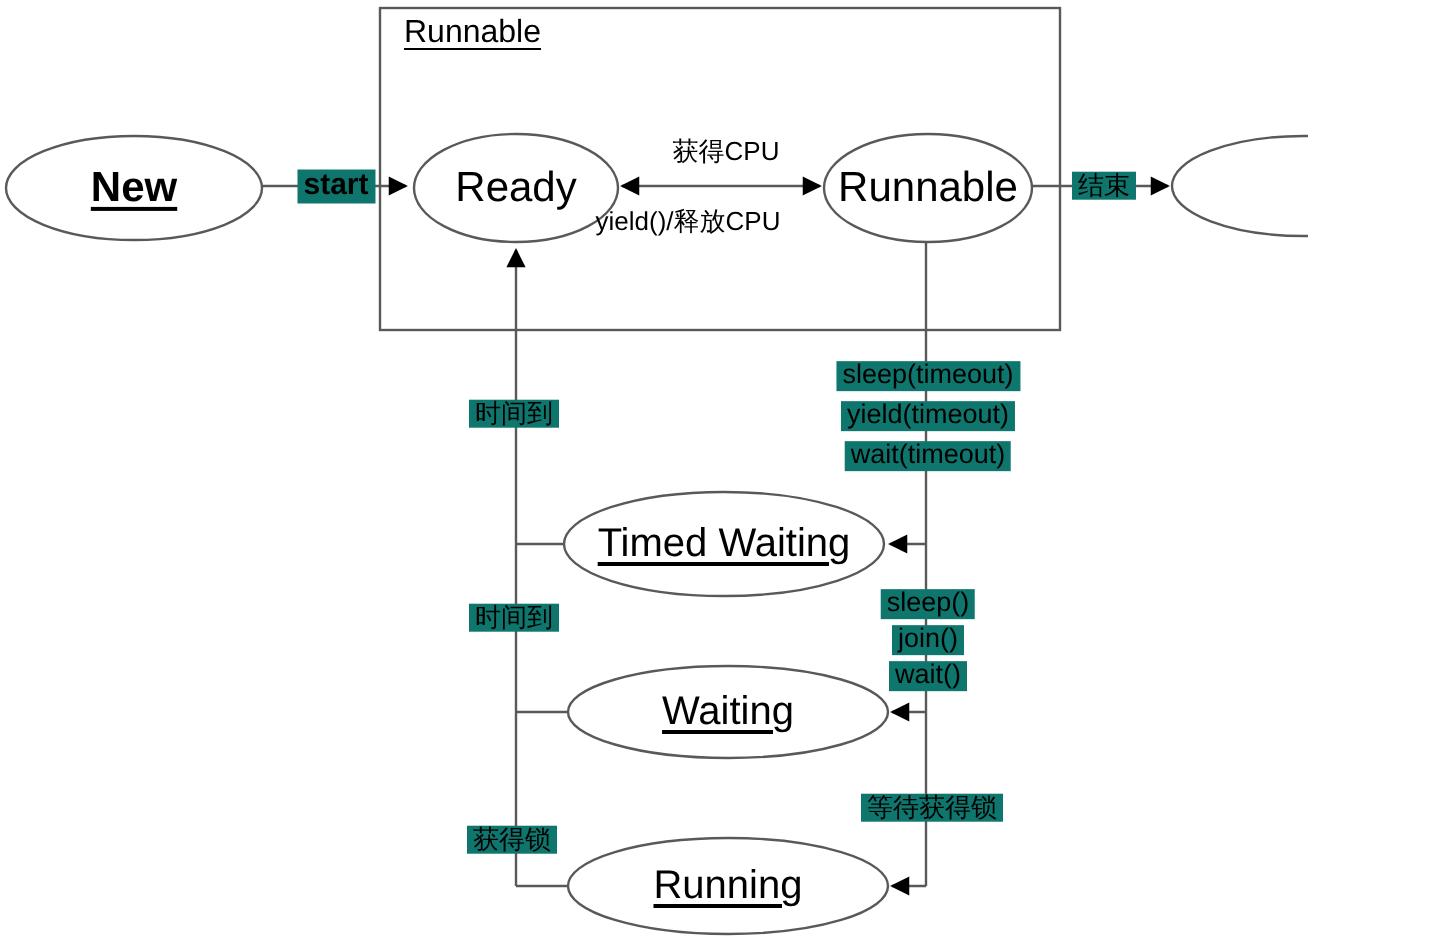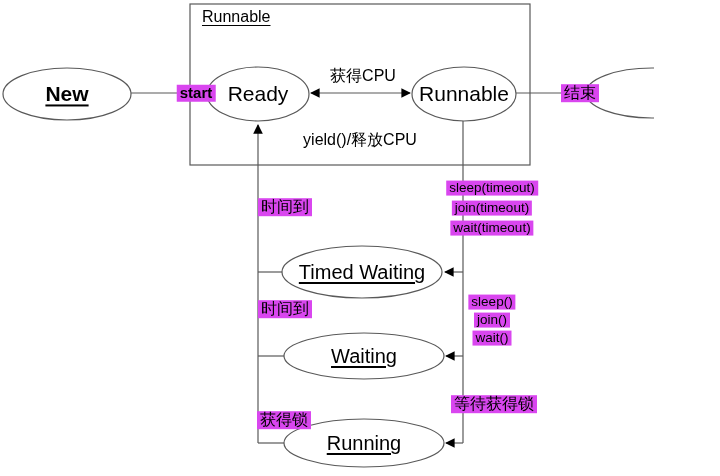--- a/index.html
+++ b/index.html
@@ -39,29 +39,28 @@
     text-decoration: underline;
     text-underline-offset: 3px;
   }
   .group-title {
     position: absolute;
     font-size: 16px;
     text-decoration: underline;
     text-underline-offset: 3px;
   }
   .edge-lbl {
-    font-size: 16px;
+    font-size: 13px;
   }
   .edge-lbl-en {
     font-size: 13.5px;
   }
   .onln {
-    background: #d946ef;
+    background: #0f766e;
     padding: 0 3px;
-    margin-left: 28px;
   }
   .start-lbl {
     font-size: 15px;
     font-weight: 600;
   }
 </style>
 </head>
 <body>
 
 <div class="stage">
@@ -110,29 +109,29 @@
 
   <div class="lbl node-lbl u" style="left:67px; top:94px;font-weight:bold;">New</div>
   <div class="lbl node-lbl" style="left:258px; top:94px;">Ready</div>
   <div class="lbl node-lbl" style="left:464px; top:94px;">Runnable</div>
   <div class="lbl node-lbl-sm u" style="left:362px; top:272px;">Timed Waiting</div>
   <div class="lbl node-lbl-sm u" style="left:364px; top:356px;">Waiting</div>
   <div class="lbl node-lbl-sm u" style="left:364px; top:443px;">Running</div>
 
   <div class="lbl start-lbl onln" style="left:168px; top:93px;">start</div>
   <div class="lbl edge-lbl" style="left:363px; top:76px;">获得CPU</div>
-  <div class="lbl edge-lbl" style="left:360px; top:111px;margin-top:29px;">yield()/释放CPU</div>
+  <div class="lbl edge-lbl" style="left:344px; top:111px;">yield()/释放CPU</div>
   <div class="lbl edge-lbl onln" style="left:552px; top:93px;">结束</div>
 
   <div class="lbl edge-lbl onln" style="left:257px; top:207px;">时间到</div>
   <div class="lbl edge-lbl onln" style="left:257px; top:309px;">时间到</div>
   <div class="lbl edge-lbl onln" style="left:256px; top:420px;">获得锁</div>
 
   <div class="lbl edge-lbl-en onln" style="left:464px; top:188px;">sleep(timeout)</div>
-  <div class="lbl edge-lbl-en onln" style="left:464px; top:208px;">join(timeout)</div>
+  <div class="lbl edge-lbl-en onln" style="left:464px; top:208px;">yield(timeout)</div>
   <div class="lbl edge-lbl-en onln" style="left:464px; top:228px;">wait(timeout)</div>
 
   <div class="lbl edge-lbl-en onln" style="left:464px; top:302px;">sleep()</div>
   <div class="lbl edge-lbl-en onln" style="left:464px; top:320px;">join()</div>
   <div class="lbl edge-lbl-en onln" style="left:464px; top:338px;">wait()</div>
 
   <div class="lbl edge-lbl onln" style="left:466px; top:404px;">等待获得锁</div>
 
 </div>
 

